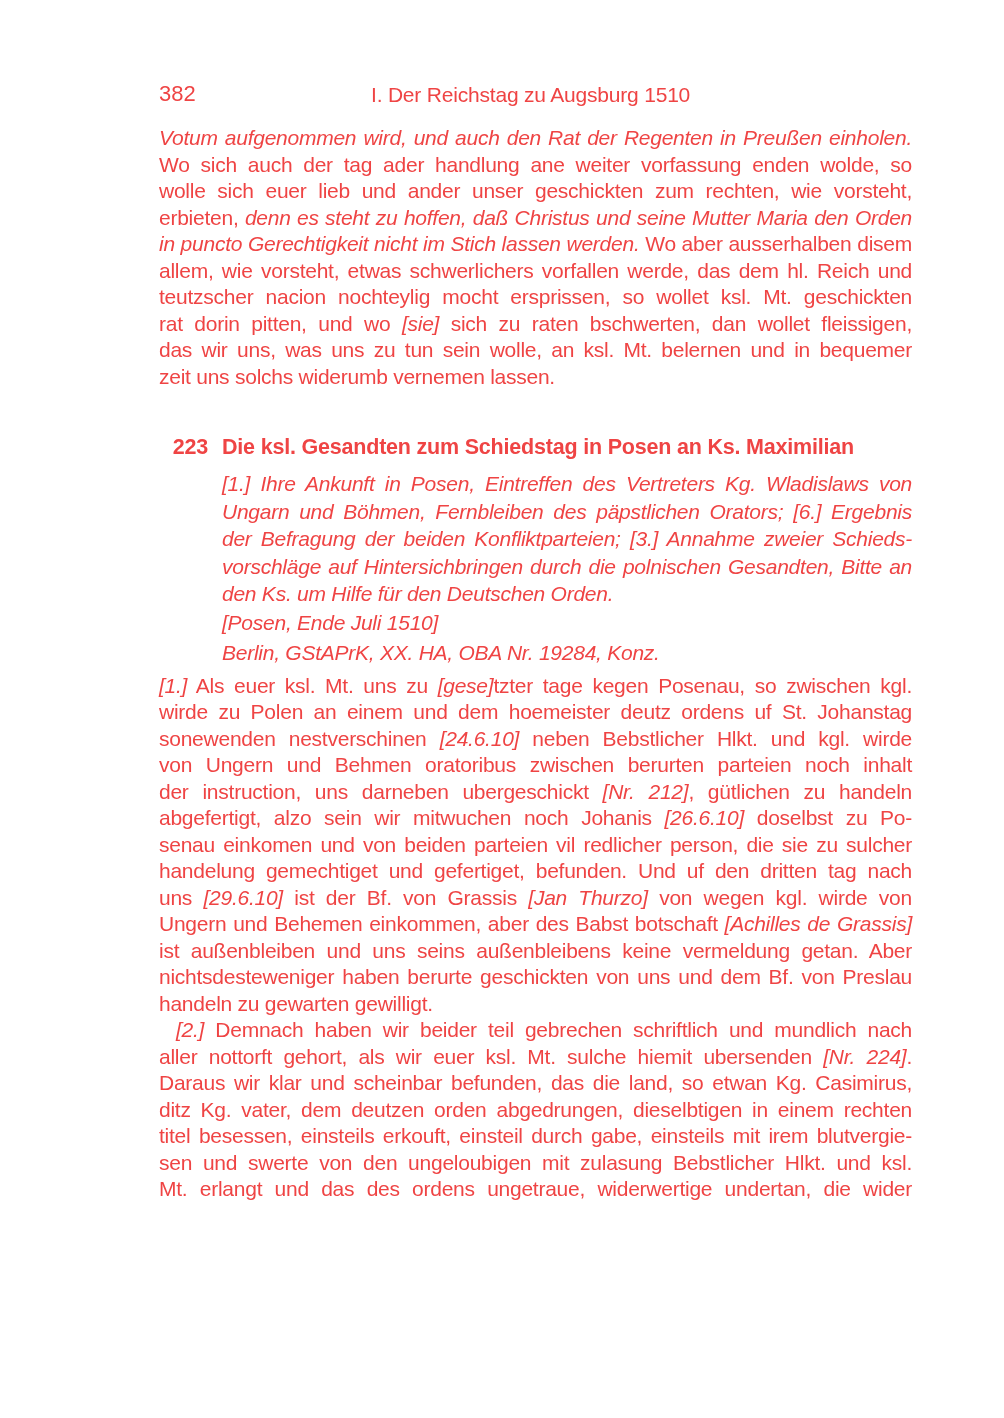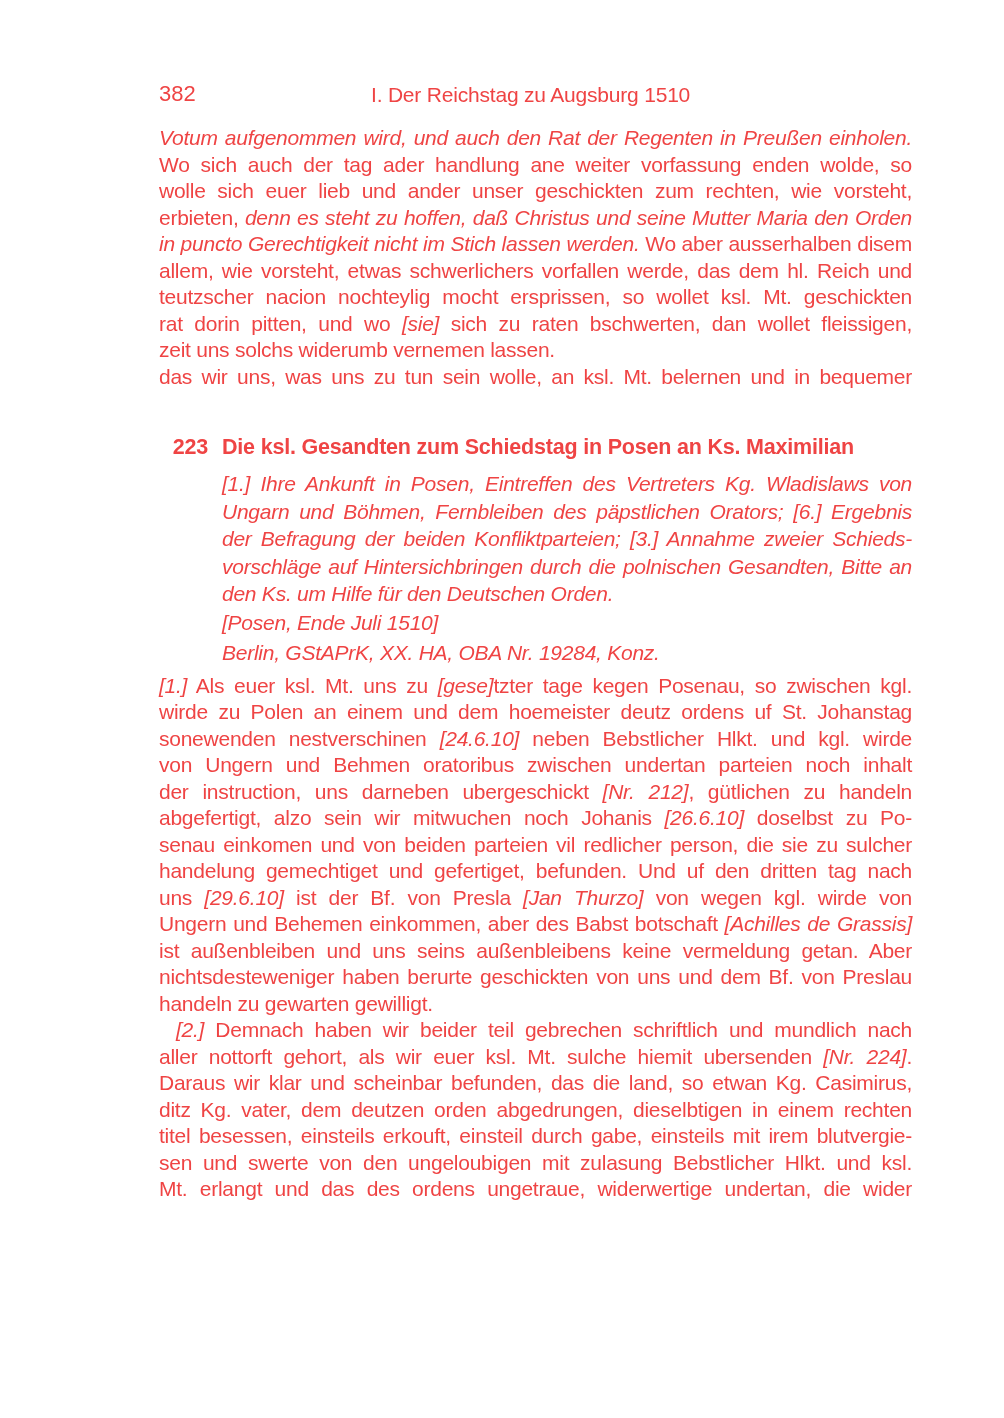--- a/index.html
+++ b/index.html
@@ -88,22 +88,22 @@
 
     <div class="continuation">
         <div class="tl"><span class="it">Votum aufgenommen wird, und auch den Rat der Regenten in Preußen einholen.</span></div>
         <div class="tl"><span>Wo sich auch der tag ader handlung ane weiter vorfassung enden wolde, so</span></div>
         <div class="tl"><span>wolle sich euer lieb und ander unser geschickten zum rechten, wie vorsteht,</span></div>
         <div class="tl"><span>erbieten, </span><span class="it">denn es steht zu hoffen, daß Christus und seine Mutter Maria den Orden</span></div>
         <div class="tl"><span class="it">in puncto Gerechtigkeit nicht im Stich lassen werden.</span><span> Wo aber ausserhalben disem</span></div>
         <div class="tl"><span>allem, wie vorsteht, etwas schwerlichers vorfallen werde, das dem hl. Reich und</span></div>
         <div class="tl"><span>teutzscher nacion nochteylig mocht ersprissen, so wollet ksl. Mt. geschickten</span></div>
         <div class="tl"><span>rat dorin pitten, und wo </span><span class="it">[sie]</span><span> sich zu raten bschwerten, dan wollet fleissigen,</span></div>
+        <div class="tl"><span>das wir uns, was uns zu tun sein wolle, an ksl. Mt. belernen und in bequemer</span></div>
         <div class="tl tl-last"><span>zeit uns solchs widerumb vernemen lassen.</span></div>
-        <div class="tl"><span>das wir uns, was uns zu tun sein wolle, an ksl. Mt. belernen und in bequemer</span></div>
       </div>
 
     <div class="entry-head">
       <span class="entry-num">223</span>
       <span class="entry-title">Die ksl. Gesandten zum Schiedstag in Posen an Ks. Maximilian</span>
     </div>
 
     <div class="summary">
         <div class="tl"><span class="it">[1.] Ihre Ankunft in Posen, Eintreffen des Vertreters Kg. Wladislaws von</span></div>
         <div class="tl"><span class="it">Ungarn und Böhmen, Fernbleiben des päpstlichen Orators; [6.] Ergebnis</span></div>
@@ -113,26 +113,26 @@
       </div>
 
     <div class="meta-line it">[Posen, Ende Juli 1510]</div>
 
     <div class="meta-line it">Berlin, GStAPrK, XX. HA, OBA Nr. 19284, Konz.</div>
 
     <div class="body1">
         <div class="tl"><span class="it">[1.]</span><span> Als euer ksl. Mt. uns zu </span><span class="it">[gese]</span><span>tzter tage kegen Posenau, so zwischen kgl.</span></div>
         <div class="tl"><span>wirde zu Polen an einem und dem hoemeister deutz ordens uf St. Johanstag</span></div>
         <div class="tl"><span>sonewenden nestverschinen </span><span class="it">[24.6.10]</span><span> neben Bebstlicher Hlkt. und kgl. wirde</span></div>
-        <div class="tl"><span>von Ungern und Behmen oratoribus zwischen undertan parteien noch inhalt</span></div>
+        <div class="tl"><span>von Ungern und Behmen oratoribus zwischen berurten parteien noch inhalt</span></div>
         <div class="tl"><span>der instruction, uns darneben ubergeschickt </span><span class="it">[Nr. 212]</span><span>, gütlichen zu handeln</span></div>
         <div class="tl"><span>abgefertigt, alzo sein wir mitwuchen noch Johanis </span><span class="it">[26.6.10]</span><span> doselbst zu Po-</span></div>
         <div class="tl"><span>senau einkomen und von beiden parteien vil redlicher person, die sie zu sulcher</span></div>
         <div class="tl"><span>handelung gemechtiget und gefertiget, befunden. Und uf den dritten tag nach</span></div>
-        <div class="tl"><span>uns </span><span class="it">[29.6.10]</span><span> ist der Bf. von Presla </span><span class="it">[Jan Thurzo]</span><span> von wegen kgl. wirde von</span></div>
+        <div class="tl"><span>uns </span><span class="it">[29.6.10]</span><span> ist der Bf. von Grassis </span><span class="it">[Jan Thurzo]</span><span> von wegen kgl. wirde von</span></div>
         <div class="tl"><span>Ungern und Behemen einkommen, aber des Babst botschaft </span><span class="it">[Achilles de Grassis]</span></div>
         <div class="tl"><span>ist außenbleiben und uns seins außenbleibens keine vermeldung getan. Aber</span></div>
         <div class="tl"><span>nichtsdesteweniger haben berurte geschickten von uns und dem Bf. von Preslau</span></div>
         <div class="tl tl-last"><span>handeln zu gewarten gewilligt.</span></div>
       </div>
 
     <div class="body2">
         <div class="tl tl-indent"><span class="it">[2.]</span><span> Demnach haben wir beider teil gebrechen schriftlich und mundlich nach</span></div>
         <div class="tl"><span>aller nottorft gehort, als wir euer ksl. Mt. sulche hiemit ubersenden </span><span class="it">[Nr. 224]</span><span>.</span></div>
         <div class="tl"><span>Daraus wir klar und scheinbar befunden, das die land, so etwan Kg. Casimirus,</span></div>

